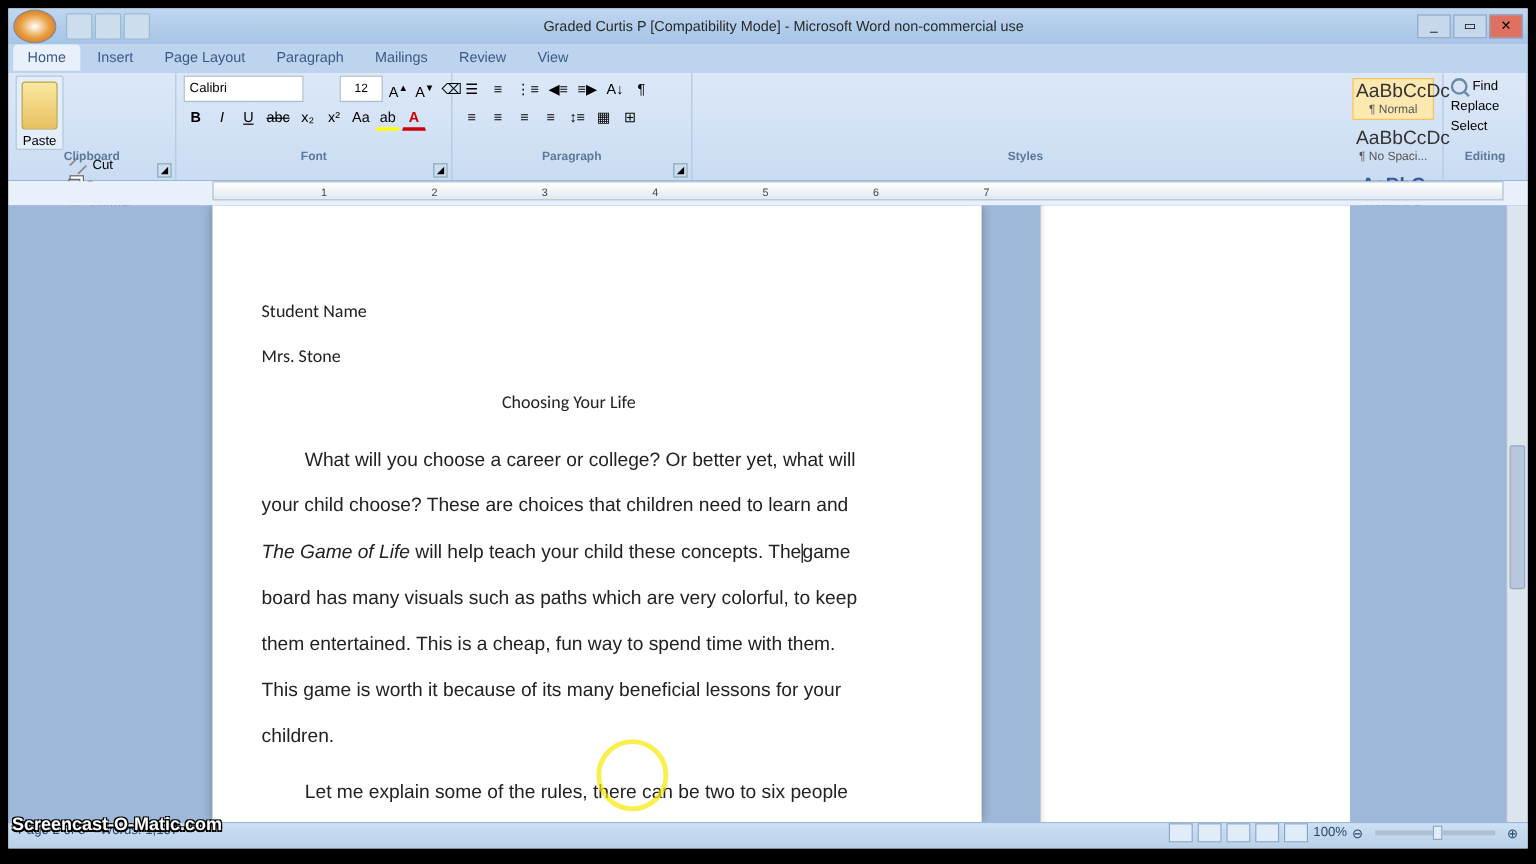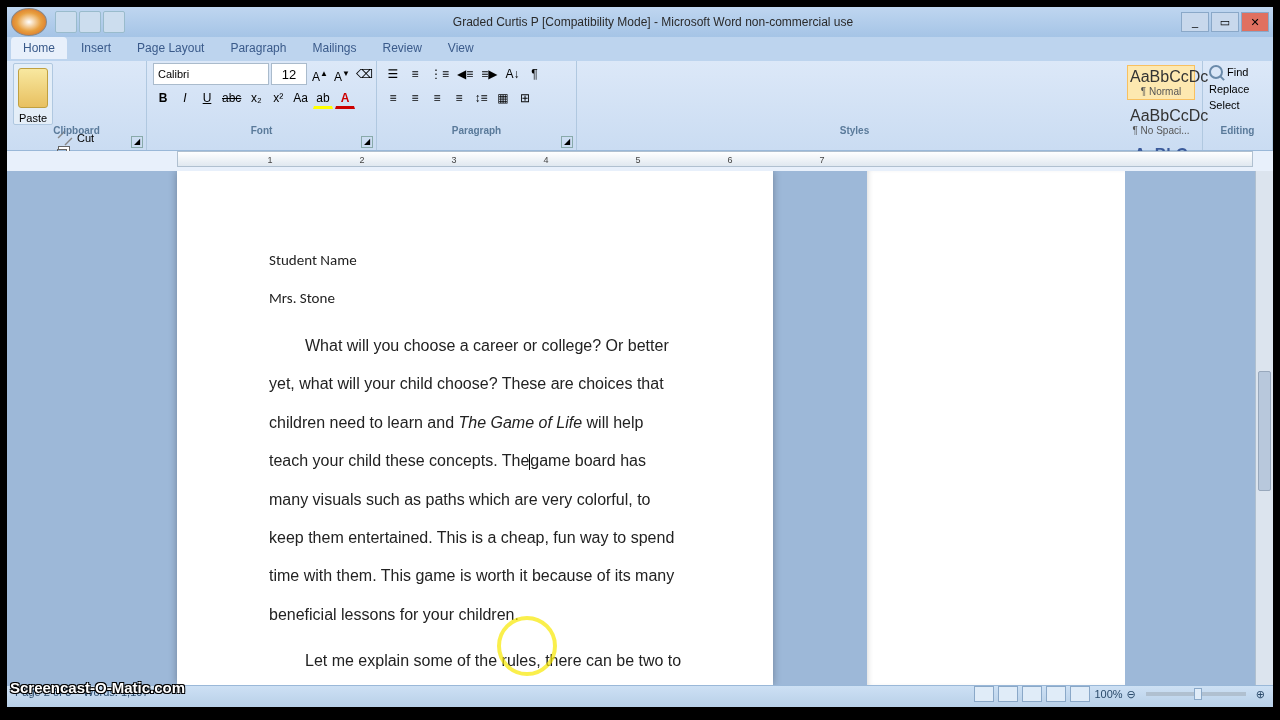--- a/index.html
+++ b/index.html
@@ -29,22 +29,22 @@
 .paste-icon { width: 30px; height: 40px; margin: 4px auto; background: linear-gradient(#f8e8a0, #e8c060); border: 1px solid #c0a040; border-radius: 3px; }
 .clip-items { margin-left: 44px; padding-top: 4px; }
 .clip-item { display: flex; align-items: center; font-size: 11px; padding: 2px 0; gap: 4px; }
 .clip-icon { width: 16px; height: 14px; }
 .cut-icon { border-left: 2px solid #888; border-right: 2px solid #888; transform: rotate(45deg) scale(0.7); }
 .copy-icon { border: 1px solid #666; box-shadow: 2px -2px 0 #fff, 2px -2px 0 1px #666; width: 10px; height: 12px; }
 .brush-icon { background: linear-gradient(#e8c060, #c0a040); border-radius: 0 6px 6px 0; }
 
 .font-grp { width: 230px; }
 .font-row { display: flex; gap: 2px; margin-bottom: 2px; }
-.font-family { width: 116px; height: 22px; background: #fff; border: 1px solid #abc; font-size: 11px; padding: 0 4px; }
-.font-size { width: 36px; height: 22px; background: #fff; border: 1px solid #abc; font-size: 13px; text-align: center; }
+.font-family { width: 100px; height: 22px; background: #fff; border: 1px solid #abc; font-size: 11px; padding: 0 4px; }
+.font-size { width: 36px; height: 22px; background: #fff; border: 1px solid #abc; font-size: 10px; text-align: center; margin-left: 28px; }
 .ribbon-btn { min-width: 20px; height: 22px; border: 1px solid transparent; font-size: 12px; text-align: center; line-height: 20px; padding: 0 2px; }
 .bold { font-weight: bold; }
 .italic { font-style: italic; }
 .underline { text-decoration: underline; }
 .highlight-btn { border-bottom: 3px solid #ffff00; }
 .fontcolor-btn { border-bottom: 3px solid #cc0000; color: #cc0000; font-weight: bold; }
 
 .para-grp { width: 200px; }
 
 .styles-grp { flex: 1; display: flex; align-items: flex-end; flex-wrap: nowrap; }
@@ -60,21 +60,21 @@
 .editing-grp { width: 70px; }
 .edit-item { display: flex; align-items: center; font-size: 11px; padding: 2px 0; gap: 4px; }
 .find-icon { width: 14px; height: 14px; border: 2px solid #6a8aaa; border-radius: 50%; position: relative; }
 .find-icon::after { content: ''; position: absolute; width: 6px; height: 2px; background: #6a8aaa; bottom: -2px; right: -4px; transform: rotate(45deg); }
 
 .ruler-area { height: 20px; background: #e8f0fb; position: relative; }
 .ruler-h { position: absolute; left: 170px; right: 20px; height: 16px; background: linear-gradient(#fff, #e0e8f0); border: 1px solid #b0c0d0; font-size: 8px; }
 .ruler-num { position: absolute; top: 3px; font-size: 9px; color: #444; transform: translateX(-50%); }
 
 .doc-area { flex: 1; background: #9db8d8; overflow: hidden; position: relative; }
-.page { position: absolute; left: 170px; top: 0; width: 596px; height: 100%; background: #fff; box-shadow: 0 0 8px rgba(0,0,0,0.3); padding: 80px 88px 0 92px; }
+.page { position: absolute; left: 170px; top: 0; width: 641px; height: 100%; background: #fff; box-shadow: 0 0 8px rgba(0,0,0,0.3); padding: 80px 88px 0 41px; }
 .page-right { position: absolute; left: 860px; top: 0; width: 258px; height: 100%; background: #fff; box-shadow: inset 4px 0 6px -4px rgba(0,0,0,0.2); }
 
 .doc-line { font-family: Calibri, sans-serif; font-size: 15px; color: #222; margin-bottom: 20px; }
 .doc-center { text-align: center; }
 .doc-para { font-family: Calibri, sans-serif; font-size: 16px; color: #222; line-height: 2.4; text-align: left; }
 .indent { text-indent: 36px; }
 .italic-text { font-style: italic; }
 .cursor-mark { display: inline-block; width: 1px; height: 16px; background: #000; vertical-align: middle; }
 
 .highlight-circle { position: absolute; width: 60px; height: 60px; border: 4px solid #f8e800; border-radius: 50%; opacity: 0.7; pointer-events: none; }
@@ -255,20 +255,21 @@
       <span class="ruler-num" style="left:552px">6</span>
       <span class="ruler-num" style="left:644px">7</span>
     </div>
   </div>
 
   <div class="doc-area">
     <div class="page-right"></div>
     <div class="page">
       <div class="doc-line">Student Name</div>
       <div class="doc-line">Mrs. Stone</div>
+      <div class="doc-line doc-center">Choosing Your Life</div>
       <div class="doc-para indent"><span>What will you choose a career or college? Or better yet, what will your child choose? These are choices that children need to learn and </span><span class="italic-text">The Game of Life</span><span> will help teach your child these concepts. The</span><span class="cursor-mark"></span><span>game board has many visuals such as paths which are very colorful, to keep them entertained. This is a cheap, fun way to spend time with them. This game is worth it because of its many beneficial lessons for your children.</span></div>
       <div class="doc-para indent" style="margin-top:8px"><span>Let me explain some of the rules, there can be two to six people playing this game. On the game board there are many different color tiles in the paths. There are </span></div>
     </div>
     <div class="highlight-circle" style="left:490px; top:445px;"></div>
     <div class="scrollbar-v">
       <div class="scroll-thumb"></div>
     </div>
   </div>
 
   <div class="statusbar">

